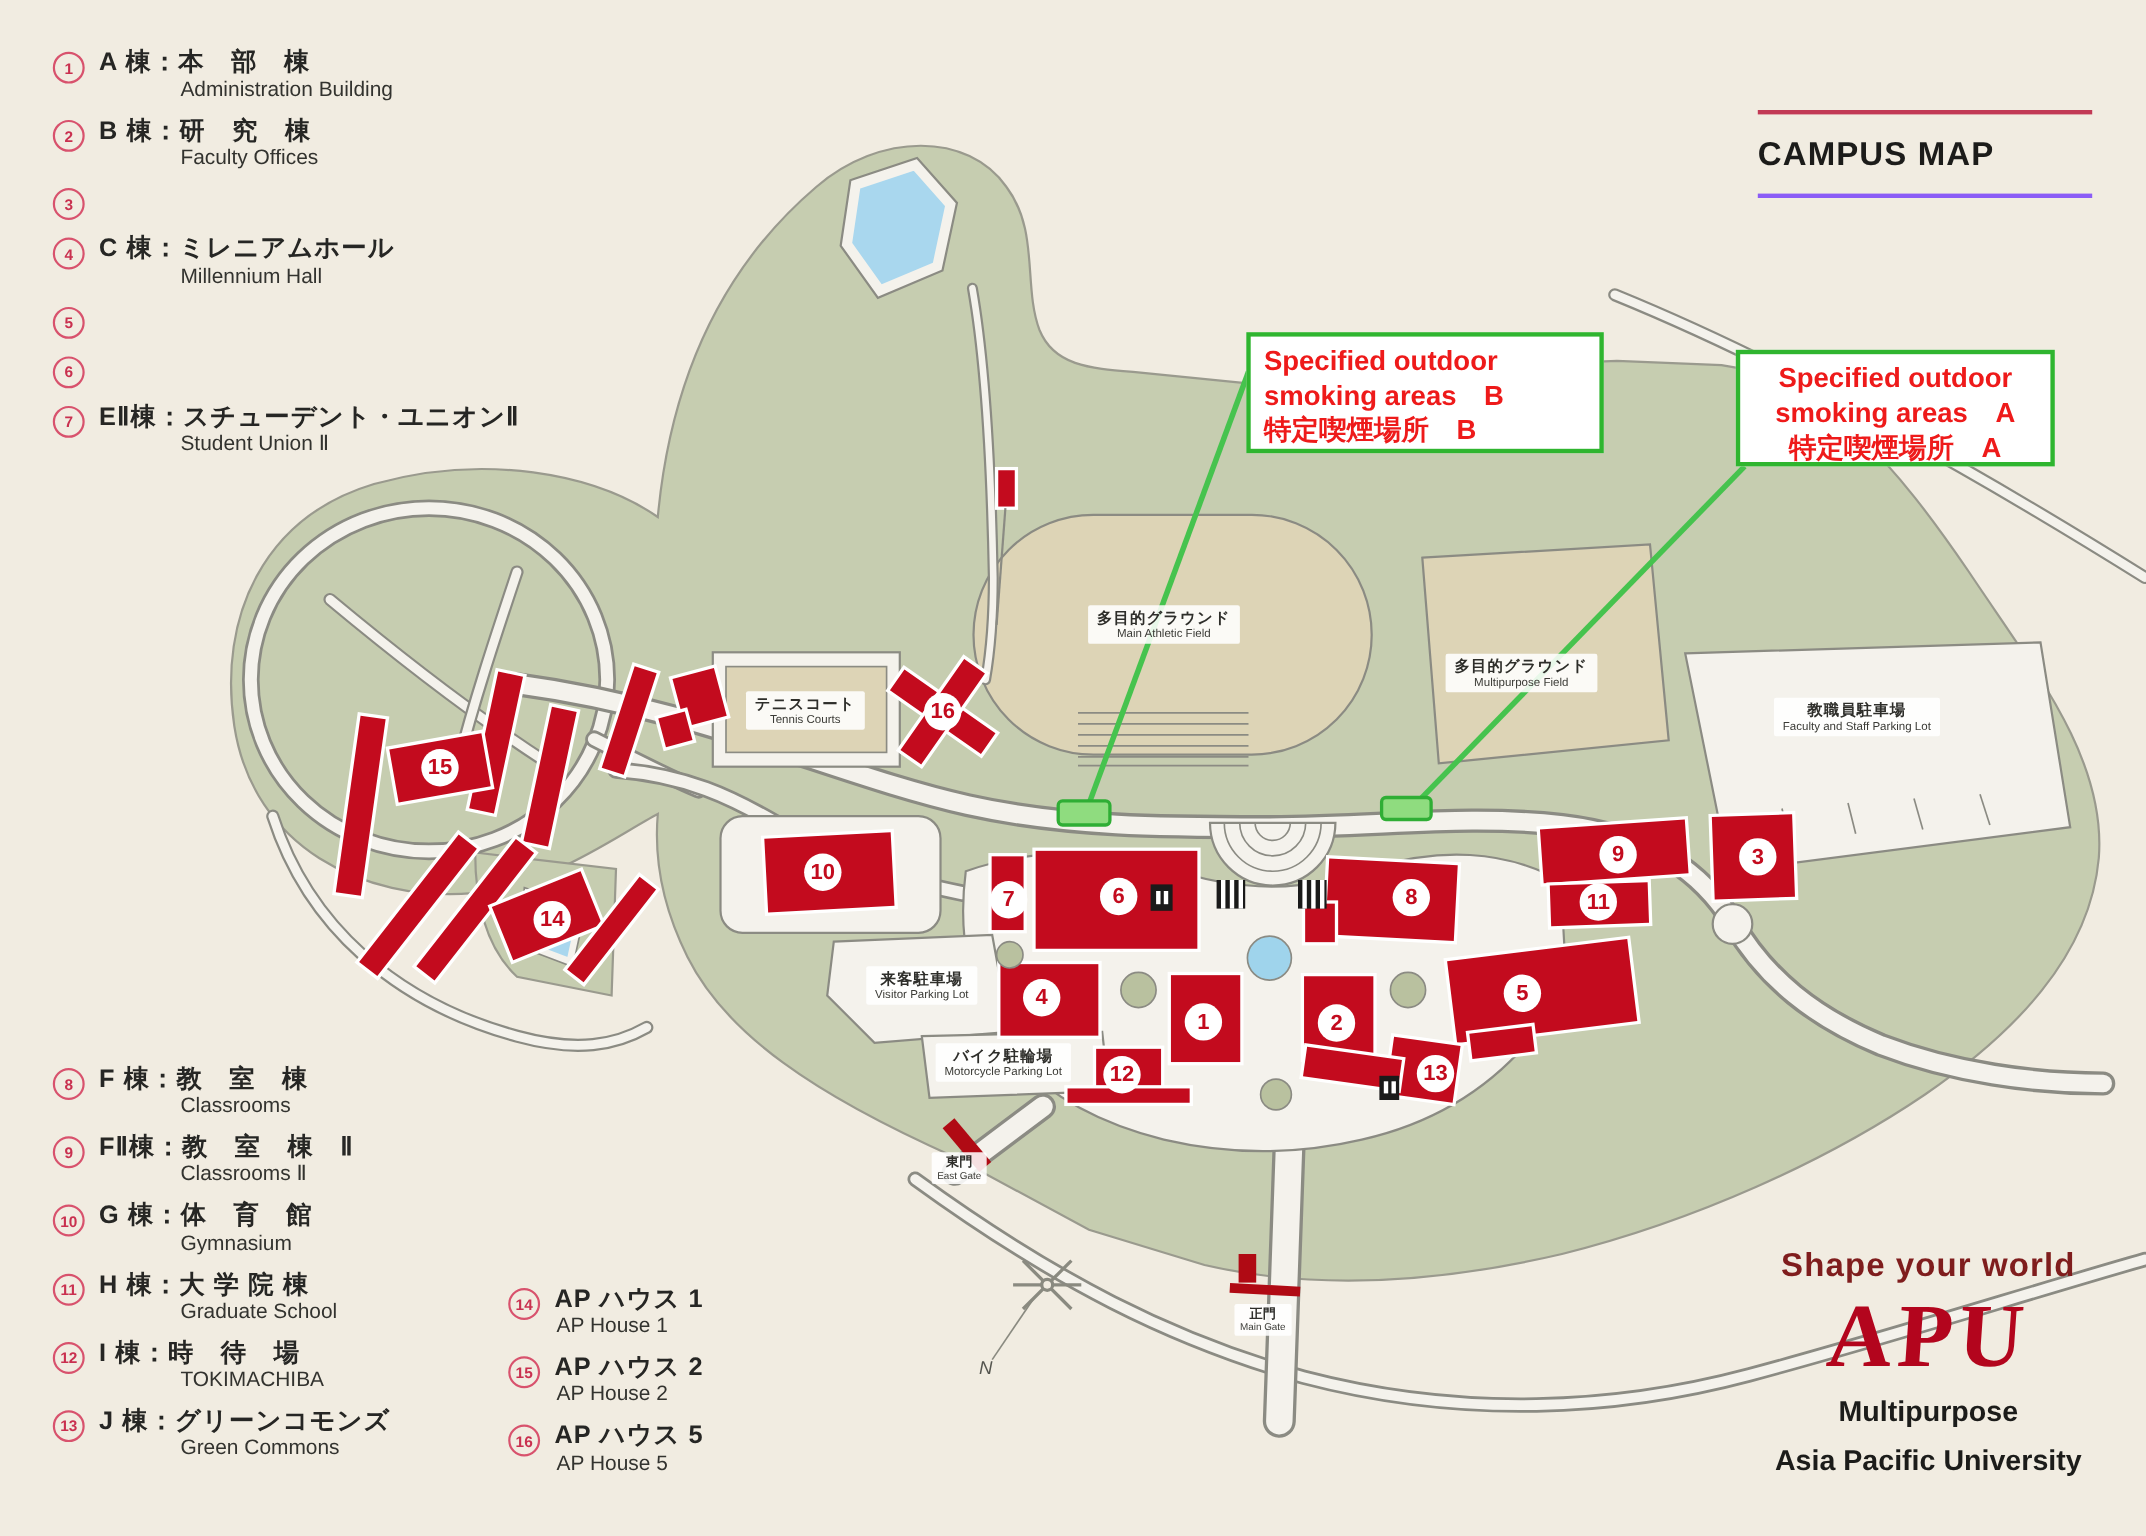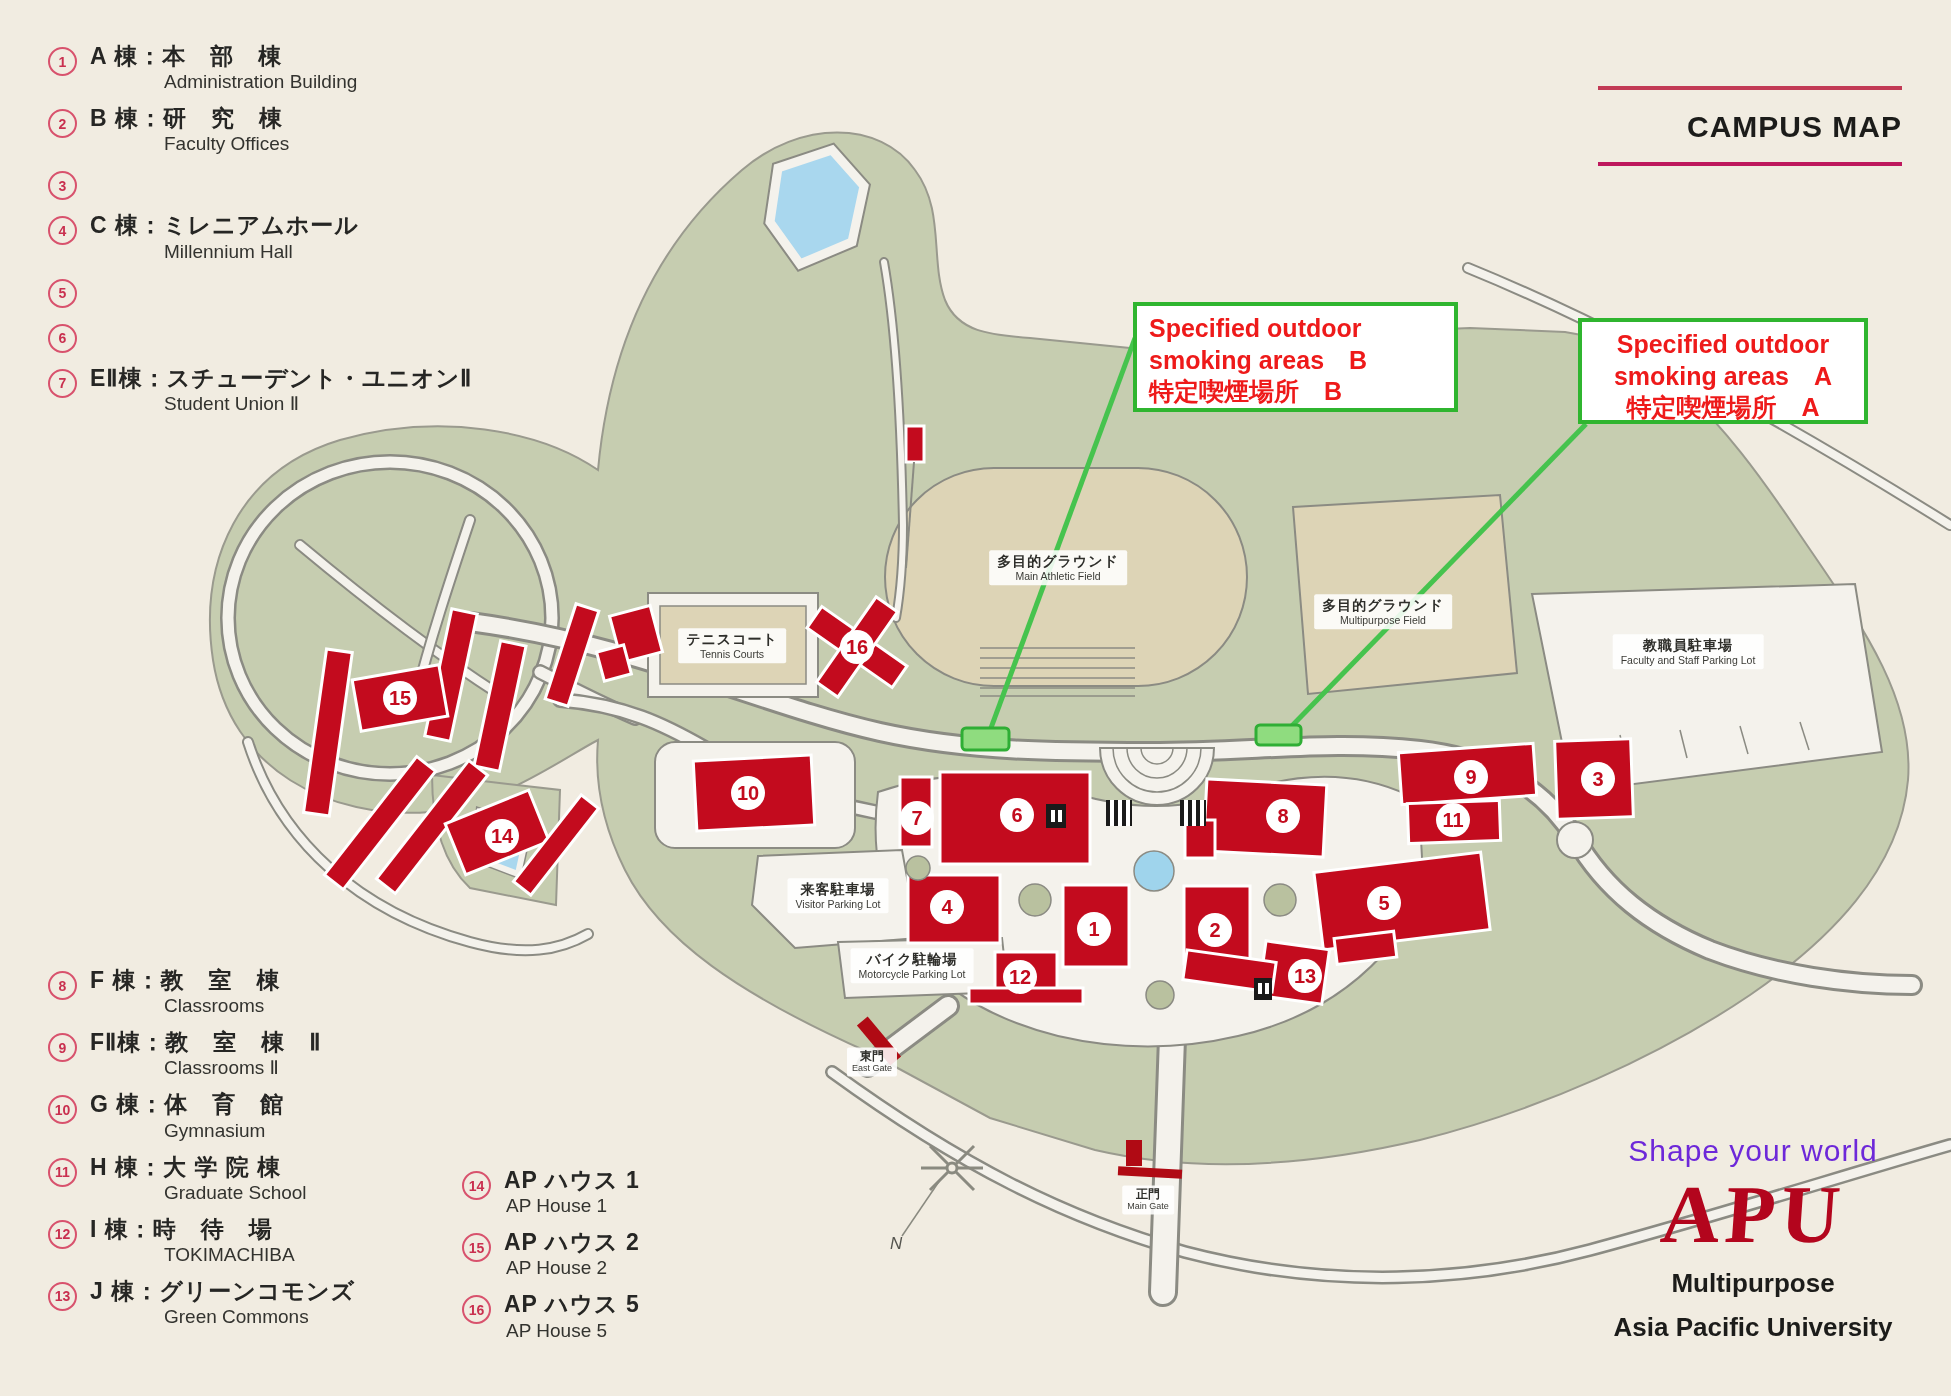--- a/index.html
+++ b/index.html
@@ -44,28 +44,28 @@
   .anno{
     position:absolute;box-sizing:border-box;background:#ffffff;border:4px solid #2fb52f;
     color:#ee1a1a;font-weight:bold;font-size:25px;line-height:1.26;padding:7px 12px;
     z-index:8;letter-spacing:0;
   }
   #anno-b{left:1133px;top:302px;width:325px;height:110px;}
   #anno-a{left:1578px;top:318px;width:290px;height:106px;text-align:center;}
 
   
   .campus-title{
-    position:absolute;left:1598px;top:86px;width:304px;text-align:right;
-    border-top:4px solid #c23a55;border-bottom:4px solid #be185d;padding:20px 0 18px;z-index:8;
+    position:absolute;left:1598px;top:100px;width:304px;text-align:left;
+    border-top:4px solid #c23a55;border-bottom:4px solid #8b5cf6;padding:20px 0 18px;z-index:8;
   }
   .campus-title h1{margin:0;font-size:30px;letter-spacing:1px;color:#1c1c1a;font-weight:bold;}
 
   
   .branding{position:absolute;left:1588px;top:1134px;width:330px;text-align:center;z-index:8;}
-  .tagline{font-size:30px;font-weight:normal;color:#6d28d9;letter-spacing:1px;}
+  .tagline{font-size:30px;font-weight:bold;color:#7f1d1d;letter-spacing:1px;}
   .apu-logo{
     font-family:"Liberation Serif",serif;font-size:82px;font-weight:bold;color:#b3051d;
     letter-spacing:5px;line-height:1;margin-top:6px;transform:skewX(-4deg);
   }
   .inst{font-size:26px;font-weight:bold;color:#1c1c1a;line-height:1.18;margin-top:13px;}
   .inst.first{margin-top:12px;}
 
   .compass-n{position:absolute;left:890px;top:1234px;font-size:17px;color:#55554f;font-style:italic;z-index:5;}
 </style>
 </head>

